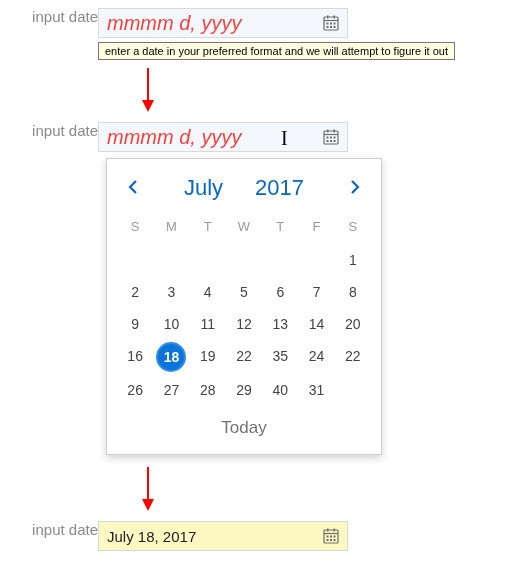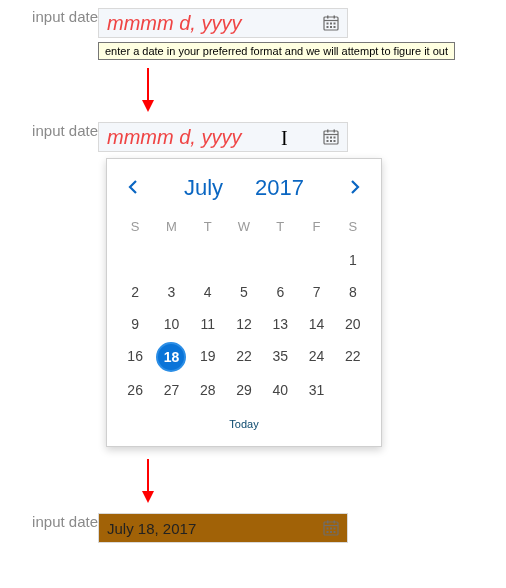--- a/index.html
+++ b/index.html
@@ -26,21 +26,21 @@
   .date-input {
     position: relative;
     width: 250px;
     height: 30px;
     border: 1px solid #d9d9d9;
     background: #f4f7fb;
     display: flex;
     align-items: center;
     padding: 0 8px;
   }
-  .date-input.white { background: #a16207; }
+  .date-input.white { background: #fef9c3; }
   .date-input .value {
     flex: 1;
     color: #222;
     font-size: 15px;
   }
   .date-input .placeholder {
     flex: 1;
     color: #ef4444;
     font-style: italic;
     font-size: 20px;
@@ -133,22 +133,22 @@
     background: #0a74d8;
     border: 2px solid #2b8ee6;
     color: #fff;
     align-items: center;
     justify-content: center;
     font-weight: bold;
     margin: -6px 0;
   }
   .cal-today {
     text-align: center;
-    color: #0c4a6e;
-    font-size: 11px;
+    color: #737373;
+    font-size: 17px;
     padding: 12px 0 10px 0;
     cursor: pointer;
   }
 </style>
 </head>
 <body>
 
 <div class="row">
   <div class="field-label">input date</div>
   <div class="date-input">

